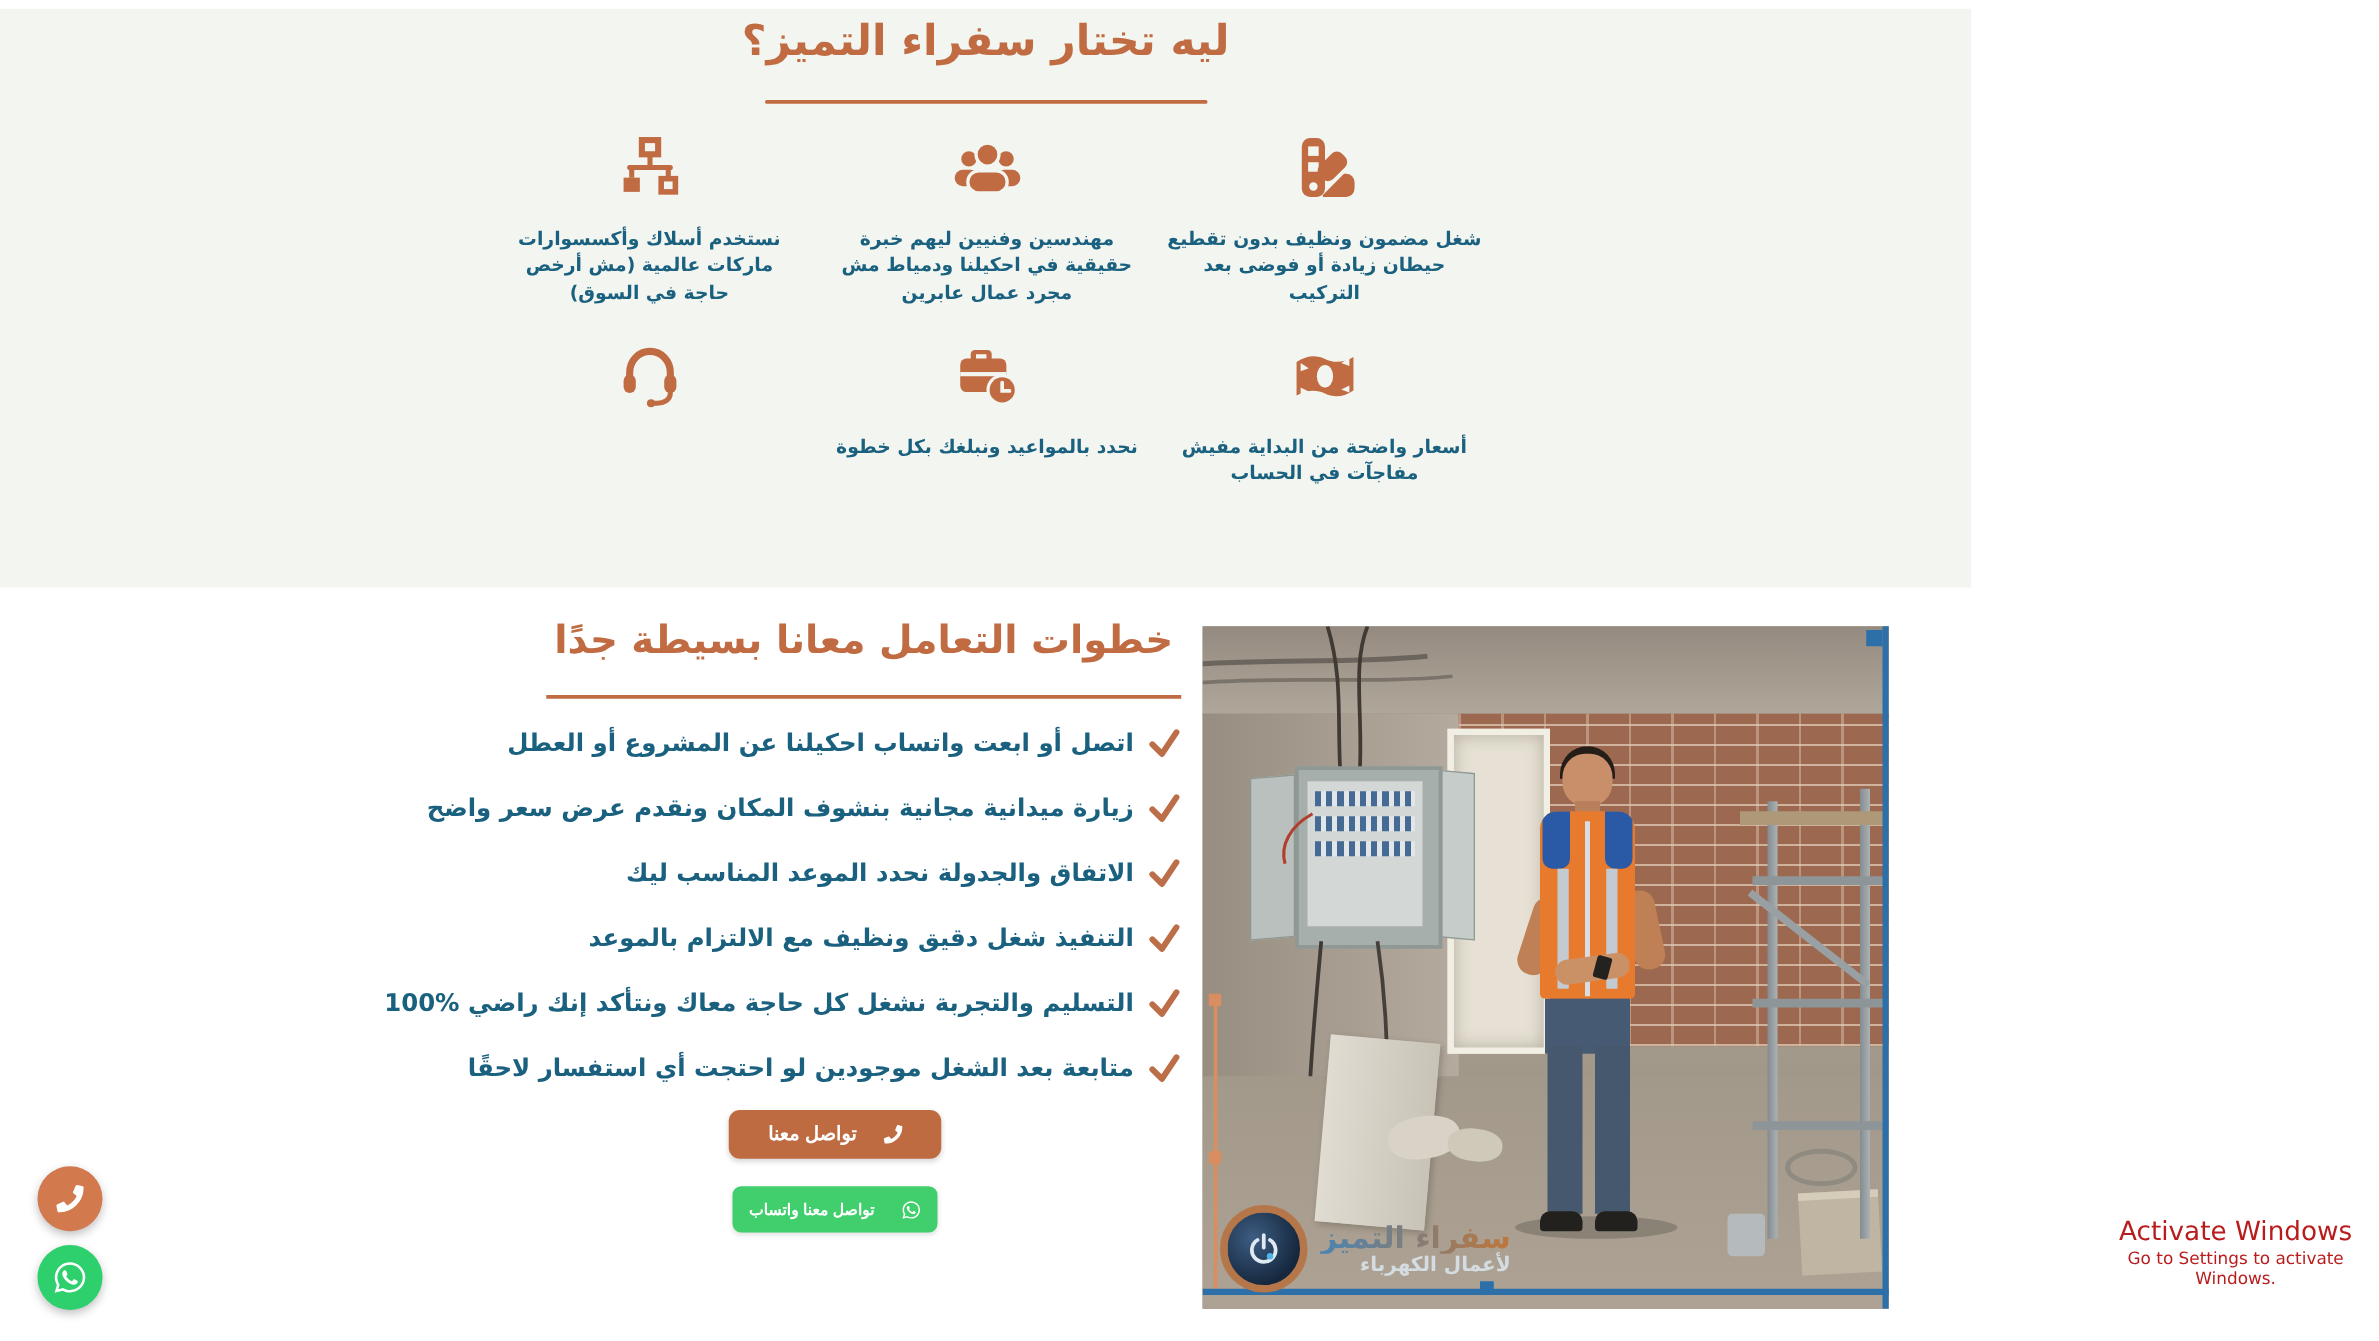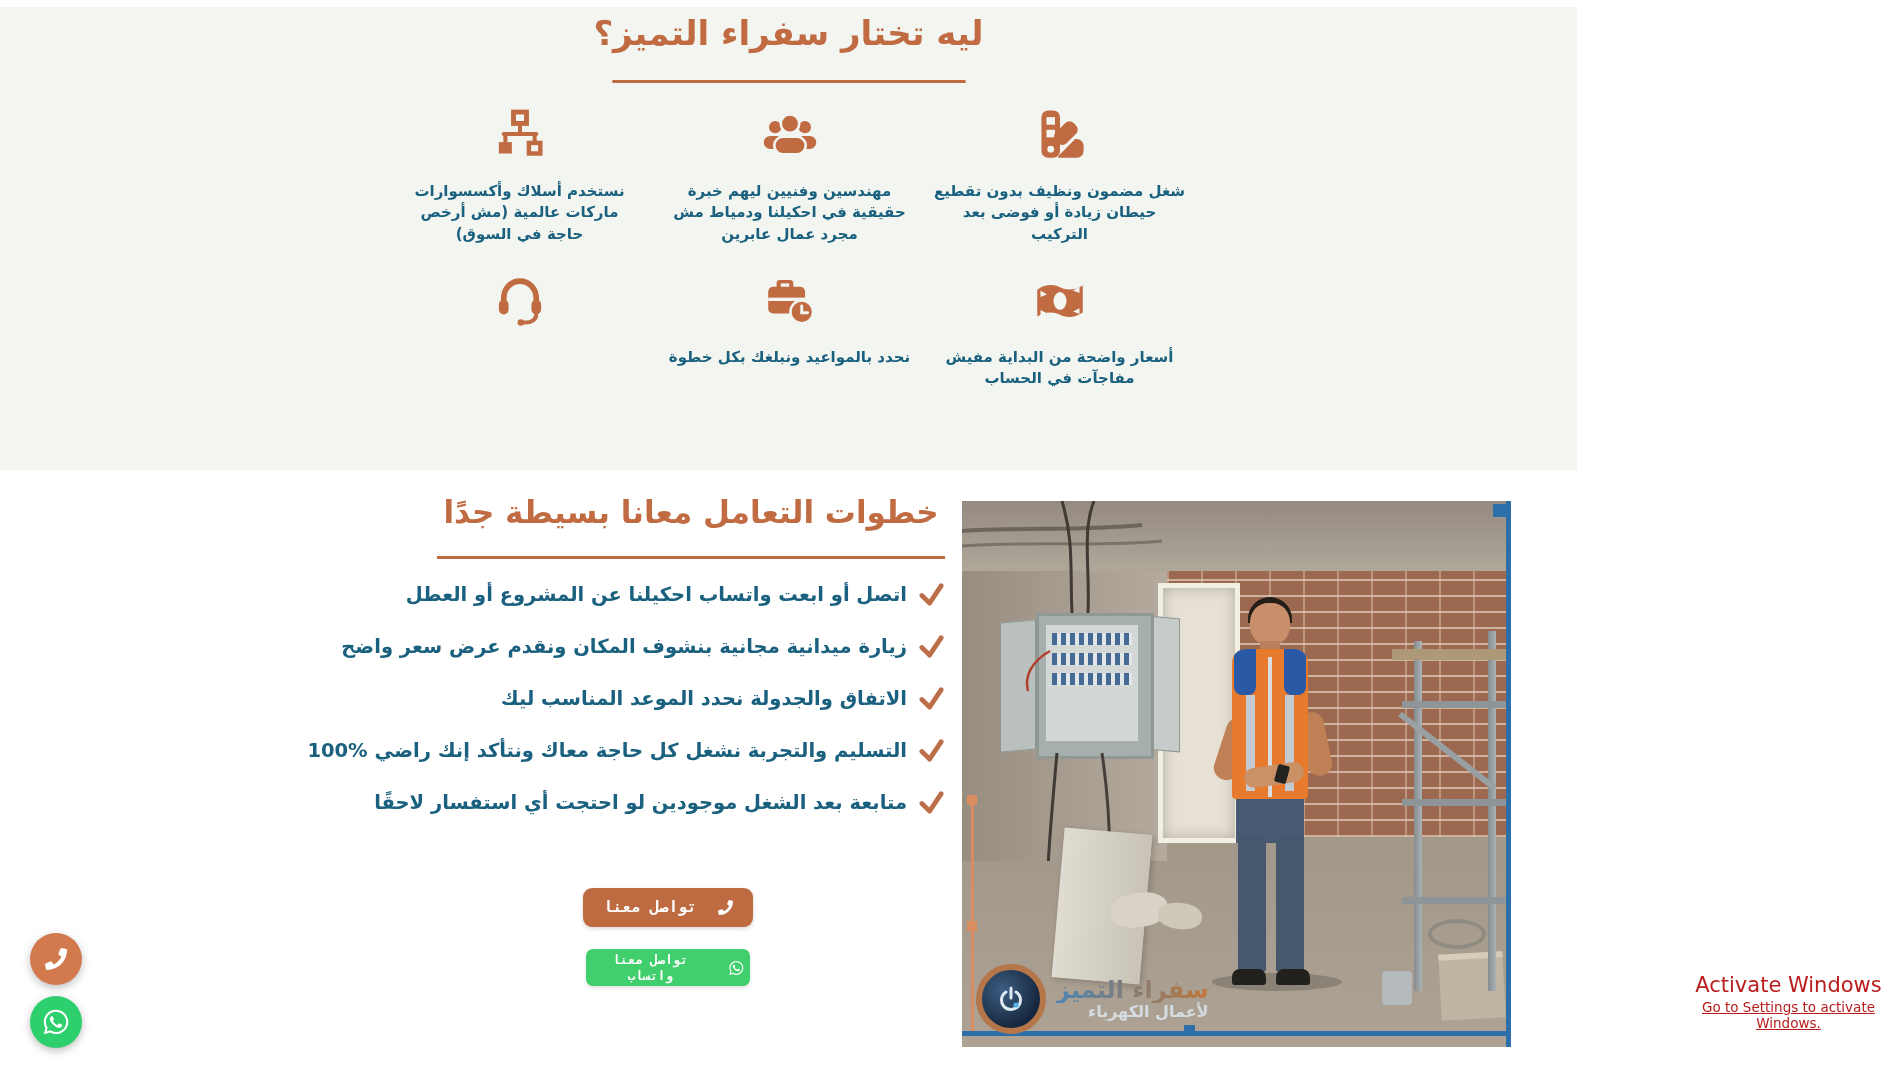--- a/index.html
+++ b/index.html
@@ -24,21 +24,21 @@
   
   .steps-title{position:absolute;left:437px;top:494px;width:508px;margin:0;text-align:center;
                font-size:31px;font-weight:bold;color:#c06b42;direction:rtl;}
   .steps-underline{position:absolute;left:437px;top:556px;width:508px;height:3px;background:#c06b42;}
   .checklist{position:absolute;left:380px;top:568px;width:564px;direction:rtl;list-style:none;margin:0;padding:0;}
   .check-item{height:52px;display:flex;align-items:center;gap:12px;white-space:nowrap;
               font-size:19.5px;font-weight:bold;color:#1a607f;justify-content:flex-start;}
   .check-item svg{flex:0 0 auto;}
 
   .btn{position:absolute;display:flex;align-items:center;justify-content:center;gap:21px;
-       direction:rtl;border:none;color:#fff;font-family:Liberation Mono, monospace;
+       direction:rtl;border:none;color:#fff;font-family:Liberation Sans, sans-serif;
        font-weight:bold;cursor:pointer;}
   .btn-contact{left:583px;top:888px;width:170px;height:39px;border-radius:9px;
                background:#bf6b42;font-size:15.5px;box-shadow:0 2px 4px rgba(0,0,0,.15);}
   .btn-wa{left:586px;top:949px;width:164px;height:37px;border-radius:7px;
           background:#41ce6c;font-size:12.5px;box-shadow:0 2px 4px rgba(0,0,0,.12);}
 
   
   .photo{position:absolute;left:962px;top:501px;width:549px;height:546px;overflow:hidden;background:#b0a79b;}
   .abs{position:absolute;}
   .ph-bg{inset:0;background:linear-gradient(180deg,#b0a79b 0%,#aba294 45%,#a2988a 65%,#9d9283 100%);}
@@ -100,21 +100,21 @@
 
   
   .float-btn{position:absolute;left:30px;width:52px;height:52px;border-radius:50%;border:none;cursor:pointer;
              display:flex;align-items:center;justify-content:center;box-shadow:0 3px 8px rgba(0,0,0,.25);}
   .float-call{top:933px;background:#d3794e;}
   .float-wa{top:996px;background:#2ed06e;}
 
   
   .watermark{position:absolute;left:1674px;top:972px;color:#b91c1c;direction:ltr;text-align:center;}
   .wm1{font-size:21px;line-height:1.3;}
-  .wm2{font-size:13.5px;text-decoration:underline;}
+  .wm2{font-size:13.5px;}
 </style>
 </head>
 <body>
 
 <div class="page">
 
   <section class="why">
     <h2 class="why-title">ليه تختار سفراء التميز؟</h2>
     <div class="why-underline"></div>
 
@@ -222,20 +222,26 @@
       <svg width="25" height="25" viewBox="0 0 26 26">
           <path d="M3 14 l8 8 L23 4" stroke="#bc6e48" stroke-width="5" fill="none" stroke-linecap="round" stroke-linejoin="round"></path>
         </svg>
       <span>زيارة ميدانية مجانية بنشوف المكان ونقدم عرض سعر واضح</span>
     </li>
     <li class="check-item">
       <svg width="25" height="25" viewBox="0 0 26 26">
           <path d="M3 14 l8 8 L23 4" stroke="#bc6e48" stroke-width="5" fill="none" stroke-linecap="round" stroke-linejoin="round"></path>
         </svg>
       <span>الاتفاق والجدولة نحدد الموعد المناسب ليك</span>
+    </li>
+    <li class="check-item">
+      <svg width="25" height="25" viewBox="0 0 26 26">
+          <path d="M3 14 l8 8 L23 4" stroke="#bc6e48" stroke-width="5" fill="none" stroke-linecap="round" stroke-linejoin="round"></path>
+        </svg>
+      <span>التنفيذ شغل دقيق ونظيف مع الالتزام بالموعد</span>
     </li>
     <li class="check-item">
       <svg width="25" height="25" viewBox="0 0 26 26">
           <path d="M3 14 l8 8 L23 4" stroke="#bc6e48" stroke-width="5" fill="none" stroke-linecap="round" stroke-linejoin="round"></path>
         </svg>
       <span>التسليم والتجربة نشغل كل حاجة معاك ونتأكد إنك راضي %100</span>
     </li>
     <li class="check-item">
       <svg width="25" height="25" viewBox="0 0 26 26">
           <path d="M3 14 l8 8 L23 4" stroke="#bc6e48" stroke-width="5" fill="none" stroke-linecap="round" stroke-linejoin="round"></path>

